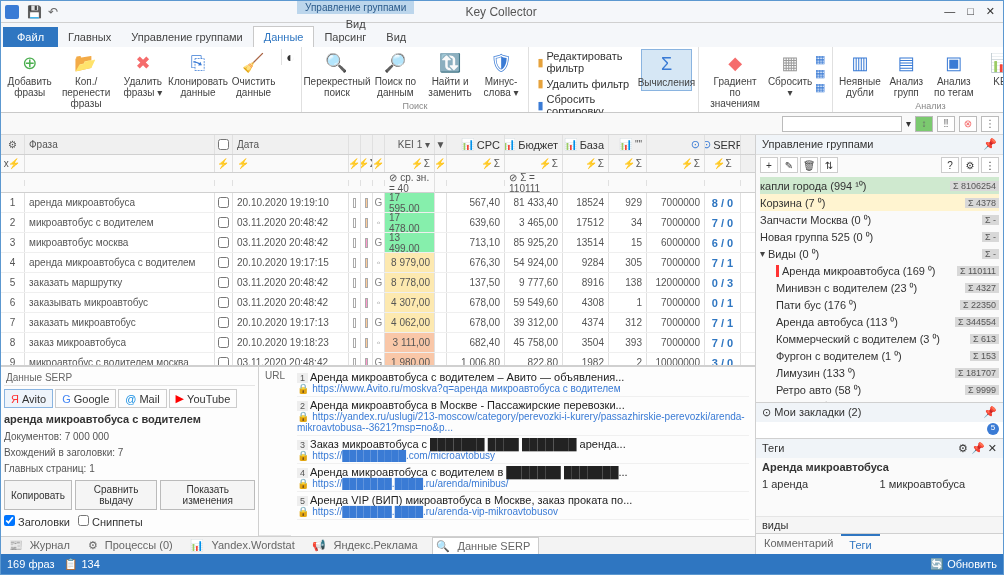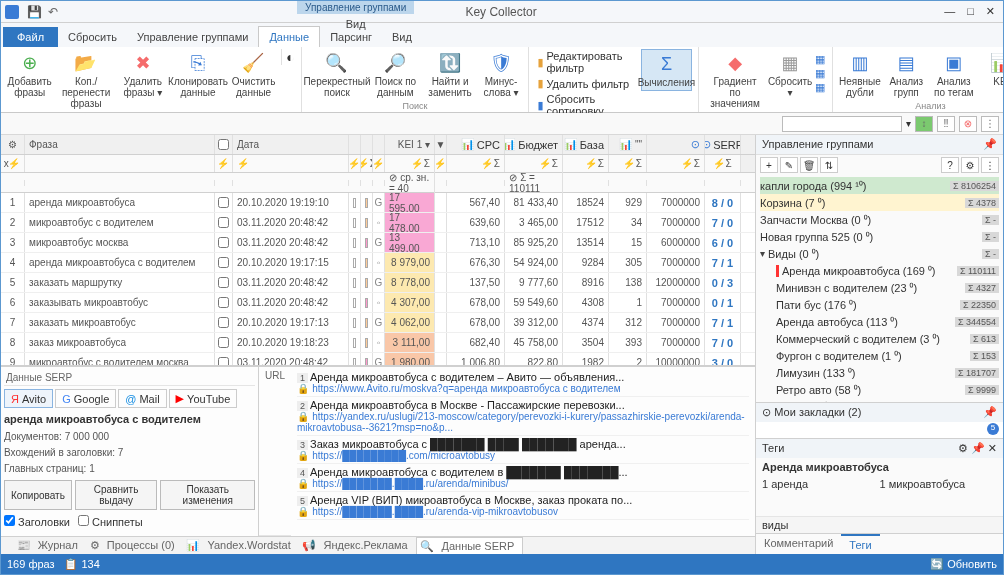--- a/index.html
+++ b/index.html
@@ -44,21 +44,21 @@
 .c-kei{width:50px;justify-content:flex-end}
 .c-cpc{width:58px;justify-content:flex-end}
 .c-bud{width:58px;justify-content:flex-end}
 .c-base{width:46px;justify-content:flex-end}
 .c-v2{width:38px;justify-content:flex-end}
 .c-v3{width:58px;justify-content:flex-end}
 .c-serp{width:36px;justify-content:center}
 .grows{flex:1;overflow-y:auto}
 .grow{display:flex;border-bottom:1px solid #efefef;height:20px;align-items:center}
 .grow .col{height:100%}
-.kei-cell{background:#f9a8d4}
+.kei-cell{background:#86efac}
 .kei-med{background:#fde9b0}
 .kei-low{background:#f9c7a8}
 .sq10{width:10px;height:10px;border:1px solid #aaa}
 .bottom{height:170px;display:flex;border-top:1px solid #d0d0d0}
 .serp-l{width:258px;border-right:1px solid #d0d0d0;display:flex;flex-direction:column;padding:3px;gap:3px;background:#fdfdfd}
 .serp-l .hdr{font-size:10px;color:#666;padding:2px;border-bottom:1px solid #e5e5e5}
 .engines{display:flex;gap:2px}
 .eng{border:1px solid #ccc;padding:2px 6px;font-size:10px;display:flex;gap:3px;align-items:center;cursor:pointer}
 .eng.active{background:#eef4fb;border-color:#8ab4e0}
 .qtext{font-weight:600;font-size:11px;padding:2px 0}
@@ -66,21 +66,21 @@
 .actbtns{display:flex;gap:3px;margin-top:2px}
 .actbtns button{font-size:10px;padding:3px 6px;border:1px solid #bbb;background:#f5f5f5;cursor:pointer}
 .chks{display:flex;gap:8px;font-size:10px;align-items:flex-start;margin-top:2px}
 .serp-r{flex:1;display:flex;overflow:hidden;background:#fdfdfd}
 .serp-r .uhdr{font-size:10px;color:#666;padding:3px 6px;border-bottom:1px solid #e5e5e5}
 .serp-list{flex:1;overflow-y:auto;padding:2px 6px}
 .sitem{padding:2px 0;border-bottom:1px solid #f0f0f0}
 .sitem .st{font-size:11px;color:#222}
 .sitem .su{font-size:10px;color:#3a7bd5;}
 .sitem .sn{font-size:9px;color:#555;background:#eee;padding:0 3px;margin-right:2px}
-.tabs-b{height:18px;background:#f3f3f3;border-top:1px solid #d0d0d0;display:flex;align-items:center;font-size:10px;padding:0 12px}
+.tabs-b{height:18px;background:#f3f3f3;border-top:1px solid #d0d0d0;display:flex;align-items:center;font-size:10px;gap:6px;padding:0 4px}
 .tabs-b span{color:#666;cursor:pointer;padding:2px 4px}
 .tabs-b span.act{background:#fff;border:1px solid #ccc;border-bottom:none;color:#2f76c1}
 .right{width:248px;border-left:1px solid #d0d0d0;display:flex;flex-direction:column;background:#fafafa}
 .rhdr{font-size:10px;color:#2f76c1;padding:3px 6px;border-bottom:1px solid #e0e0e0;background:#f0f4f8;display:flex;justify-content:space-between}
 .rtb{display:flex;gap:2px;padding:2px 4px;align-items:center}
 .rtb .b{width:18px;height:16px;border:1px solid #ccc;display:flex;align-items:center;justify-content:center;font-size:10px;background:#fff}
 .grplist{flex:1;overflow-y:auto;padding:2px 4px}
 .gln{display:flex;align-items:center;gap:3px;padding:1px 0;font-size:10px;color:#444}
 .gln .nm{flex:1;white-space:nowrap;overflow:hidden;text-overflow:ellipsis}
 .gln .sig{font-size:9px;background:#d8d8d8;padding:0 3px;color:#555}
@@ -114,21 +114,21 @@
   <div class="title">Key Collector</div>
   <div class="win">
     <span>—</span>
     <span>□</span>
     <span>✕</span>
   </div>
 </div>
 
 <div class="ribtabs">
   <div class="file">Файл</div>
-  <div class="tab">Сбросить</div>
+  <div class="tab">Главных</div>
   <div class="tab">Управление группами</div>
   <div class="tab active">Данные</div>
   <div class="tab">Парсинг</div>
   <div class="tab">Вид</div>
   <div class="ctx">
     <div class="hdr">Управление группами</div>
     <div class="body">
         <div class="tab">Вид</div>
       </div>
   </div>

